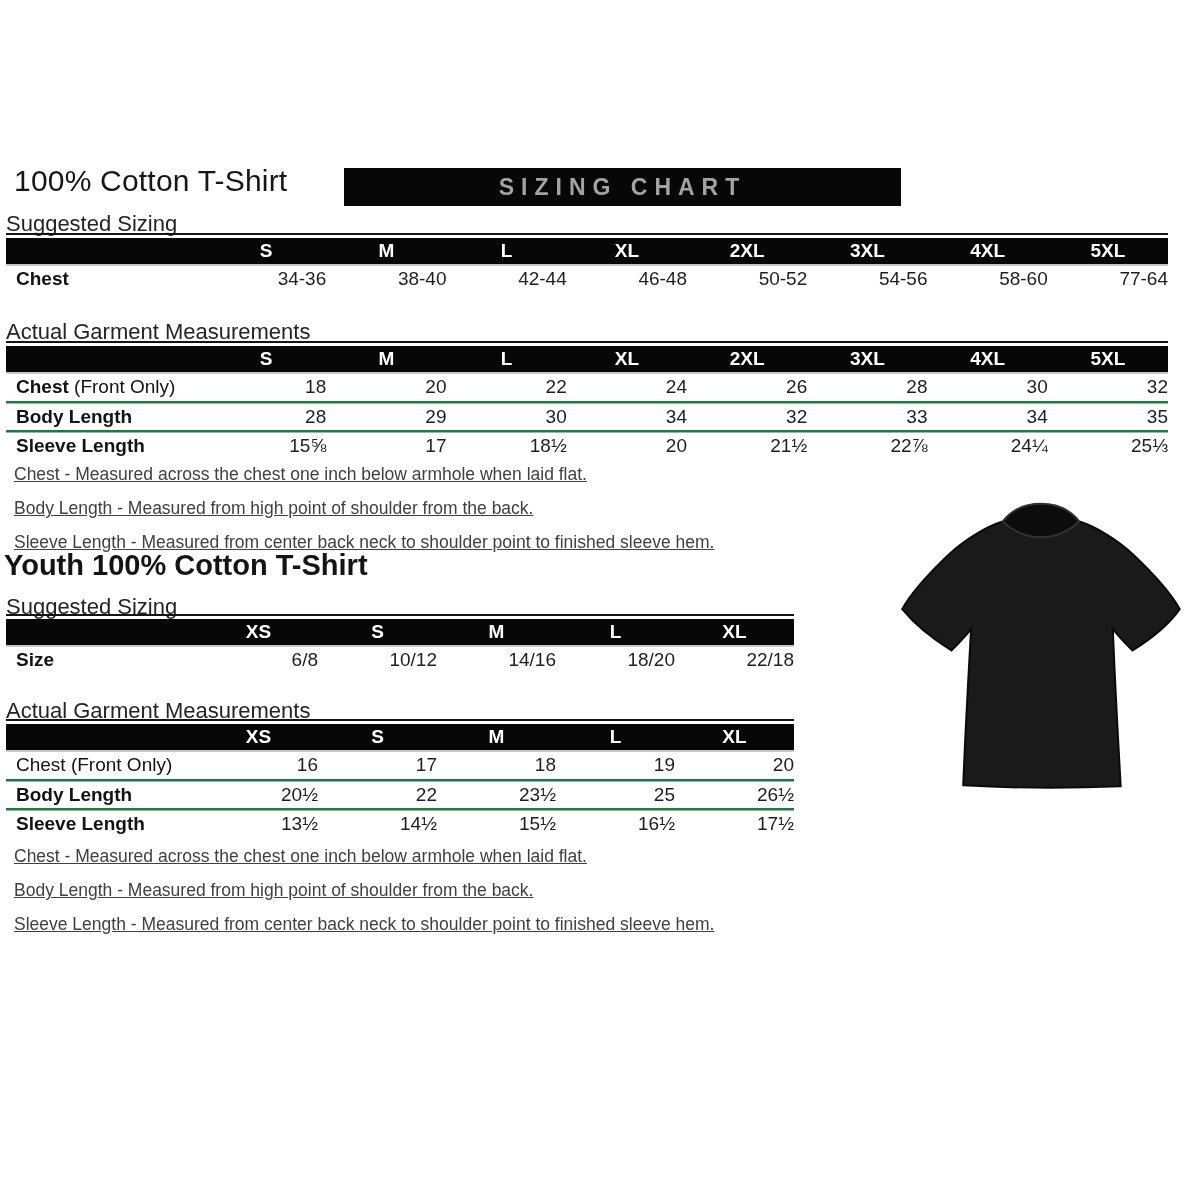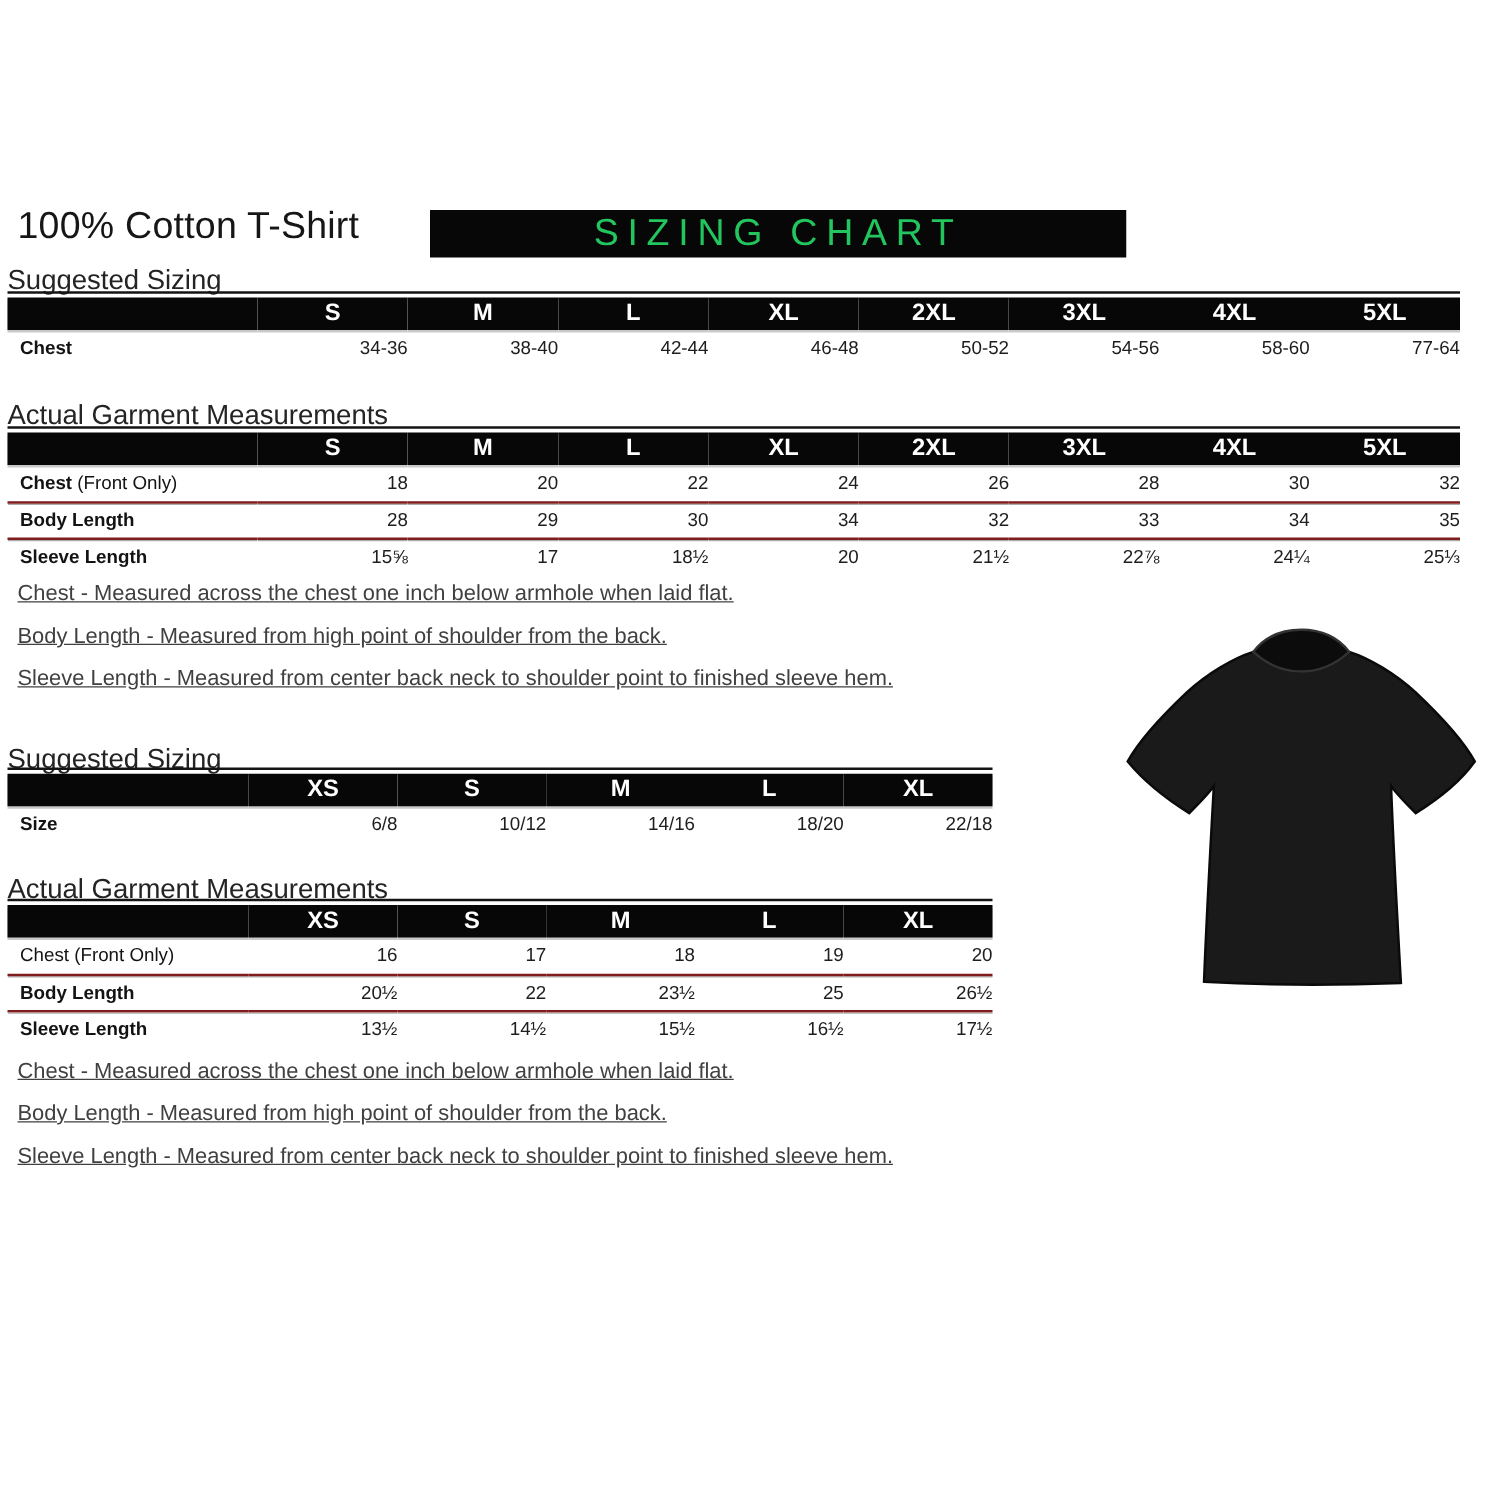--- a/index.html
+++ b/index.html
@@ -10,41 +10,41 @@
     color:#1b1b1b;
   }
   .sheet { position:relative; width:1200px; height:1080px; background:#ffffff; overflow:hidden; }
   .abs { position:absolute; }
 
   .doc-title { left:14px; top:164px; font-size:30px; font-weight:400; letter-spacing:0.2px; color:#161616; }
   .youth-title { left:4px; top:549px; font-size:29px; font-weight:700; color:#141414; }
 
   .banner {
     left:344px; top:168px; width:557px; height:38px;
-    background:#070707; color:#22c55e;
+    background:#070707; color:#a3a3a3;
     display:flex; align-items:center; justify-content:center;
-    font-size:30px; font-weight:400; letter-spacing:7px;
+    font-size:23px; font-weight:700; letter-spacing:7px;
   }
 
   .sec-label { font-size:22px; color:#242424; }
 
   .tblwrap { border-top:2px solid #141414; padding-top:3px; }
   table { border-collapse:separate; border-spacing:0; table-layout:fixed; width:100%; }
   th, td { padding:0; }
   .hdr th {
     background:#070707; color:#ffffff; height:26px;
     font-size:19px; font-weight:700; text-align:center;
     box-shadow:0 2px 0 0 #c9c9c9;
   }
-  tbody th, tbody td { height:29px; font-size:15px; vertical-align:middle; }
+  tbody th, tbody td { height:29px; font-size:19px; vertical-align:middle; }
   .rowlab { text-align:left; padding-left:10px; font-weight:700; color:#131313; white-space:nowrap; }
   .val { text-align:right; font-weight:400; color:#1e1e1e; }
   .plain { font-weight:400; }
   tr.sep > th, tr.sep > td {
-    border-top:2px solid #7f1d1d;
+    border-top:2px solid #15803d;
     box-shadow: inset 0 1px 0 #ababab;
   }
 
   .notes p { margin:0 0 13px 0; font-size:17.5px; color:#404040;text-decoration:underline; }
 
   #t1, #t2 { width:1162px; }
   #t3, #t4 { width:788px; }
 </style>
 </head>
 <body>
@@ -166,20 +166,21 @@
       </tbody>
     </table>
   </div>
 
   <div class="abs notes" style="left:14px; top:464px;">
     <p>Chest - Measured across the chest one inch below armhole when laid flat.</p>
     <p>Body Length - Measured from high point of shoulder from the back.</p>
     <p>Sleeve Length - Measured from center back neck to shoulder point to finished sleeve hem.</p>
   </div>
 
+  <div class="abs youth-title">Youth 100% Cotton T-Shirt</div>
 
   <div class="abs sec-label" style="left:6px; top:594px;">Suggested Sizing</div>
 
   <div class="abs tblwrap" style="left:6px; top:614px; width:788px;">
     <table id="t3">
       <colgroup>
           <col style="width:193px">
           <col>
           <col>
           <col>

